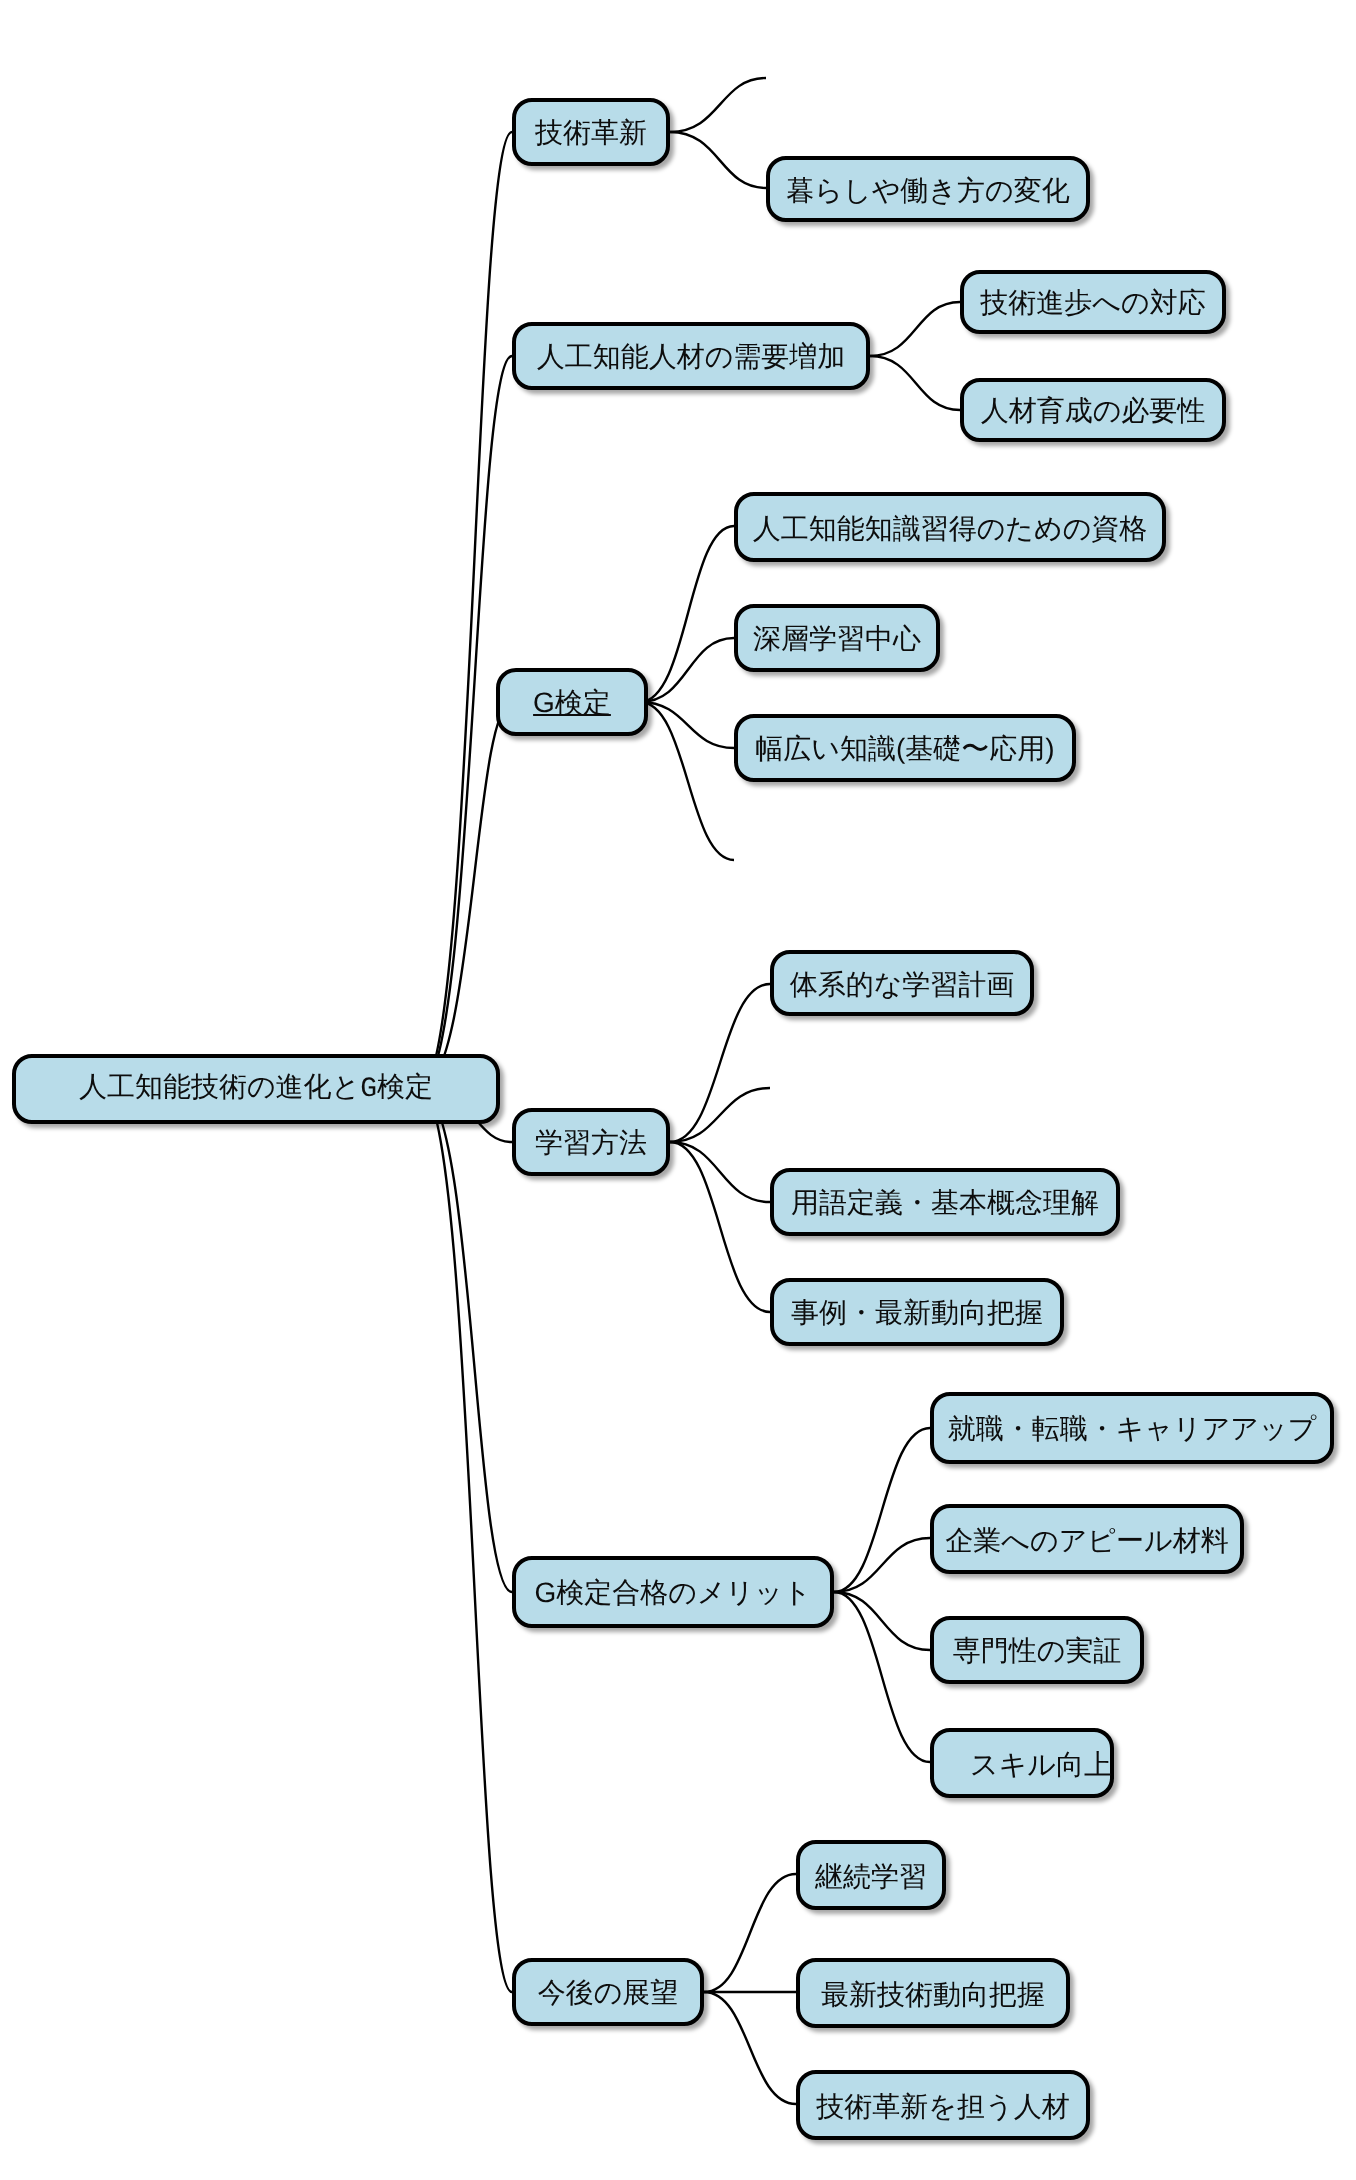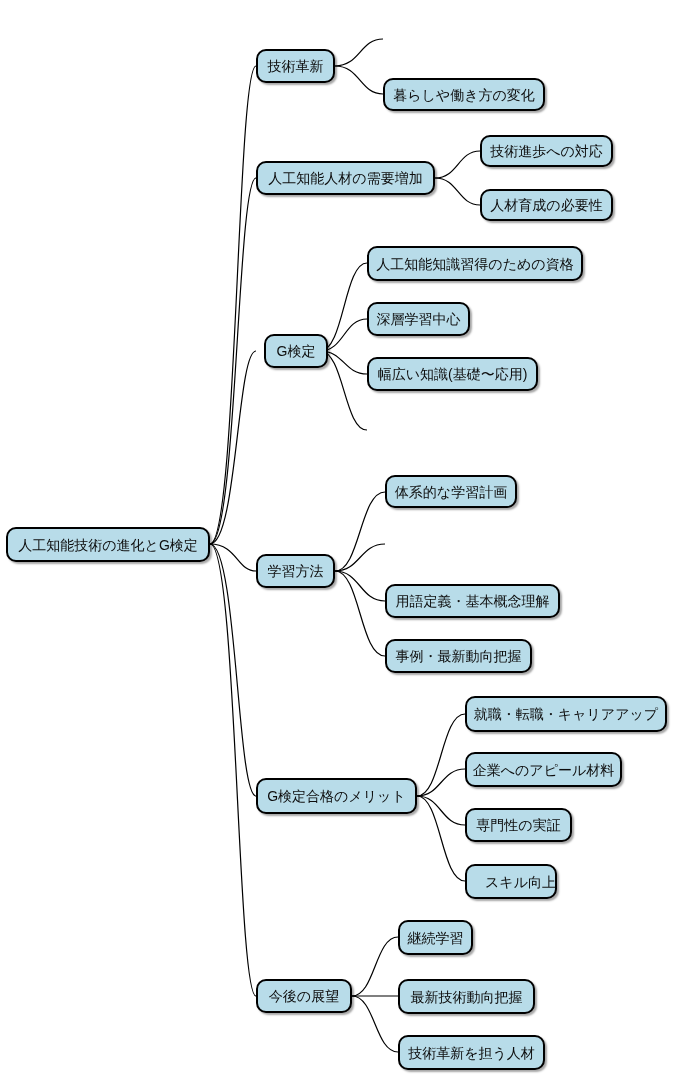--- a/index.html
+++ b/index.html
@@ -76,30 +76,30 @@
     <path d="M 417 796 C 441 796 441 714 465 714"></path>
     <path d="M 417 796 C 441 796 441 769 465 769"></path>
     <path d="M 417 796 C 441 796 441 825 465 825"></path>
     <path d="M 417 796 C 441 796 441 881 465 881"></path>
 
     <path d="M 352 996 C 375 996 375 937 398 937"></path>
     <path d="M 352 996 C 375 996 375 996 398 996"></path>
     <path d="M 352 996 C 375 996 375 1052 398 1052"></path>
   </svg>
 
-  <div class="node" style="left:6px; top:527px; width:204px; height:35px;">人工知能技術の進化とG検定</div>
+  <div class="node" style="left:6px; top:527px; width:244px; height:35px;font-family:Liberation Mono, monospace;">人工知能技術の進化とG検定</div>
 
   <div class="node" style="left:256px; top:49px; width:79px; height:34px;">技術革新</div>
   <div class="node" style="left:383px; top:78px; width:162px; height:33px;">暮らしや働き方の変化</div>
 
   <div class="node" style="left:256px; top:161px; width:179px; height:34px;">人工知能人材の需要増加</div>
   <div class="node" style="left:480px; top:135px; width:133px; height:32px;">技術進歩への対応</div>
   <div class="node" style="left:480px; top:189px; width:133px; height:32px;">人材育成の必要性</div>
 
-  <div class="node" style="left:264px; top:334px; width:64px; height:34px;">G検定</div>
+  <div class="node" style="left:248px; top:334px; width:76px; height:34px;text-decoration:underline;">G検定</div>
   <div class="node" style="left:367px; top:246px; width:216px; height:35px;">人工知能知識習得のための資格</div>
   <div class="node" style="left:367px; top:302px; width:103px; height:34px;">深層学習中心</div>
   <div class="node" style="left:367px; top:357px; width:171px; height:34px;">幅広い知識(基礎〜応用)</div>
 
   <div class="node" style="left:256px; top:554px; width:79px; height:34px;">学習方法</div>
   <div class="node" style="left:385px; top:475px; width:132px; height:33px;">体系的な学習計画</div>
   <div class="node" style="left:385px; top:584px; width:175px; height:34px;">用語定義・基本概念理解</div>
   <div class="node" style="left:385px; top:639px; width:147px; height:34px;">事例・最新動向把握</div>
 
   <div class="node" style="left:256px; top:778px; width:161px; height:36px;">G検定合格のメリット</div>

